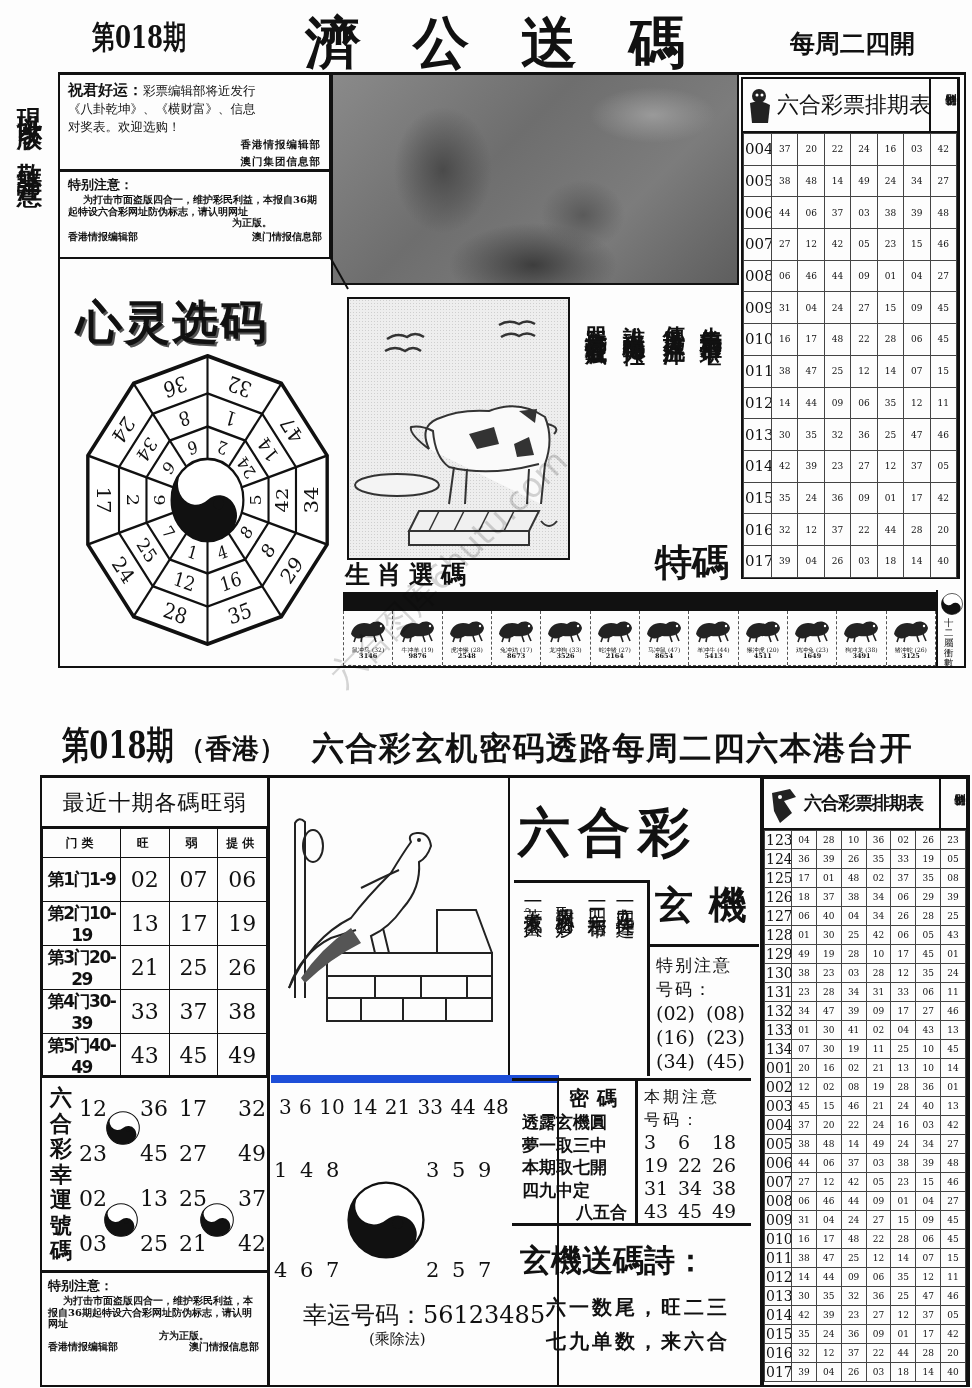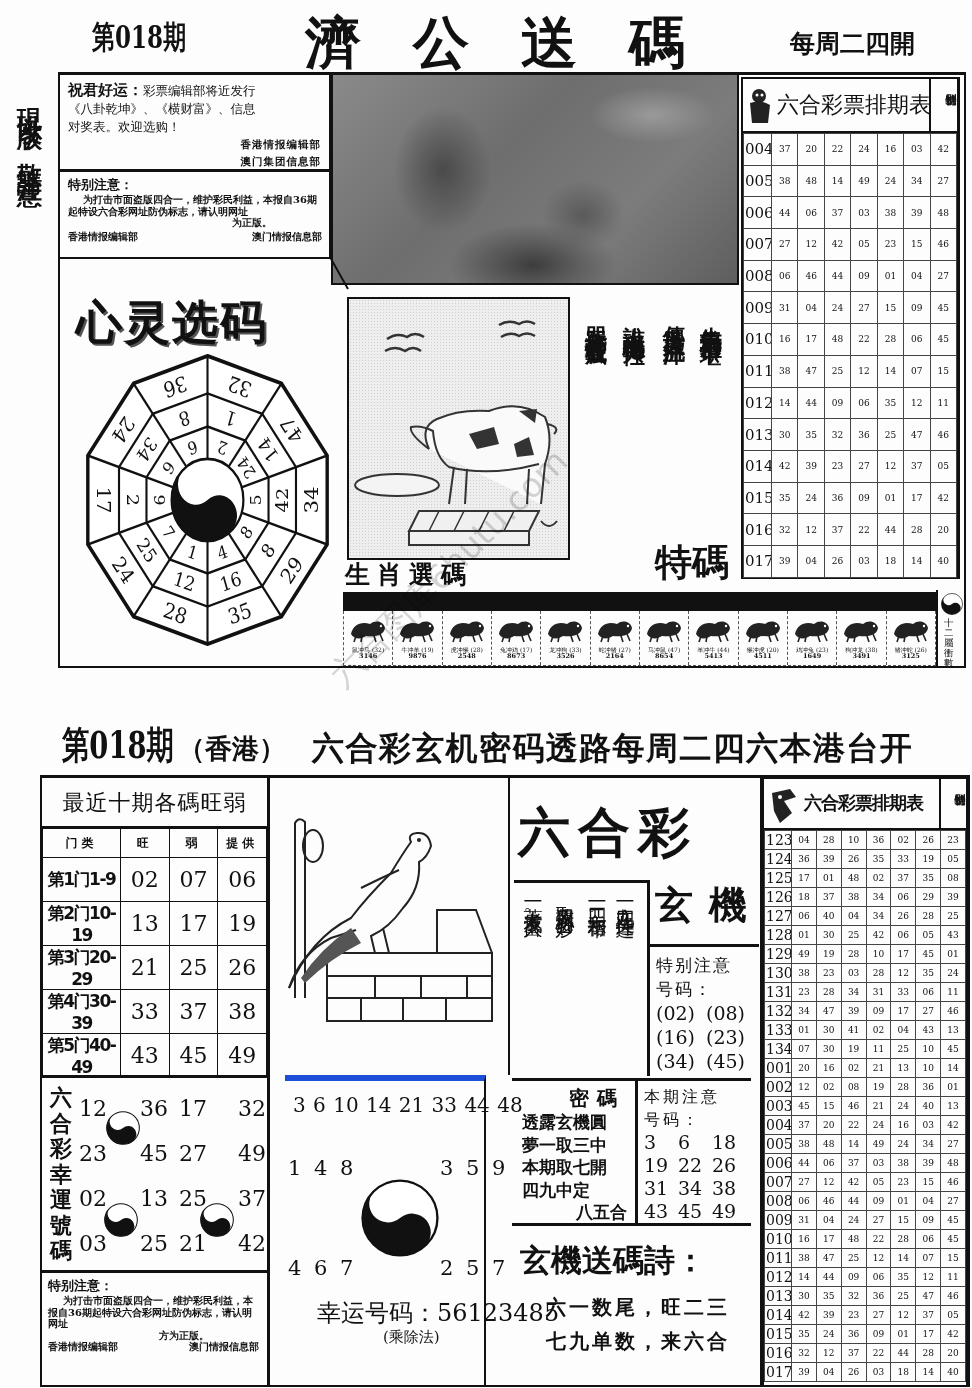--- a/index.html
+++ b/index.html
@@ -78,21 +78,21 @@
 .lucky .row span:nth-child(1){left:37px}
 .lucky .row span:nth-child(2){left:98px}
 .lucky .row span:nth-child(3){left:137px}
 .lucky .row span:nth-child(4){left:196px}
 .notes{left:42px;top:1270px;width:228px;height:116px;border-top:3px solid #111;border-right:3px solid #111;padding:4px 8px 0 6px;font-size:10px;line-height:11.5px;font-weight:bold}
 .notes .ttl{font-size:13px;line-height:18px}
 .notes .body{text-indent:1.5em}
 .notes .tail{text-align:right;padding-right:50px}
 .notes .signs{display:flex;justify-content:space-between}
 .rooster{left:271px;top:778px;width:239px;height:297px;border-right:2px solid #111}
-.numbox{left:285px;top:1075px;width:201px;height:311px;border-top:6px solid #1d4ed8;border-right:2px solid #111}
+.numbox{left:271px;top:1075px;width:288px;height:311px;border-top:8px solid #1d4ed8;border-right:2px solid #111}
 .numbox .n{position:absolute;font-size:21px;white-space:nowrap;word-spacing:1px}
 .brand{left:512px;top:780px;width:248px;height:100px}
 .brand .big{position:absolute;left:6px;top:18px;font-size:52px;font-weight:900;letter-spacing:8px;font-family:Liberation Serif, serif;white-space:nowrap}
 .xuanji{left:655px;top:880px;font-size:38px;font-weight:900;letter-spacing:16px;font-family:"DejaVu Sans",sans-serif;white-space:nowrap}
 .poembox{left:514px;top:880px;width:136px;height:196px;border-top:3px solid #111;border-right:3px solid #111}
 .p2col{position:absolute;top:8px;width:24px;font-size:19px;letter-spacing:2.2px;line-height:24px}
 .special{left:648px;top:944px;width:111px;height:132px;border-top:3px solid #111;padding:6px 0 0 8px;font-size:17px;line-height:24px;letter-spacing:2px}
 .special .nums{display:grid;grid-template-columns:50px 50px;font-size:19px;letter-spacing:0}
 .secret{left:512px;top:1078px;width:126px;height:148px;border-top:3px solid #111;border-right:3px solid #111;border-bottom:3px solid #111;padding:4px 0 0 10px;font-size:17px;font-weight:bold;line-height:22.5px}
 .secret .ttl{font-size:20px;text-align:right;padding-right:10px;letter-spacing:8px;line-height:26px}

